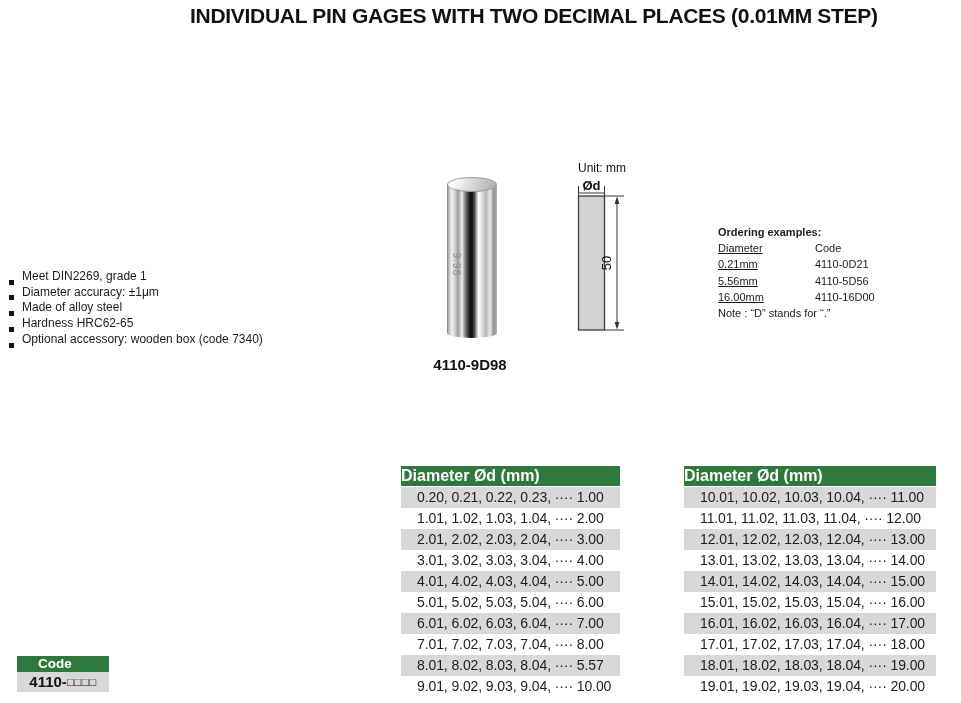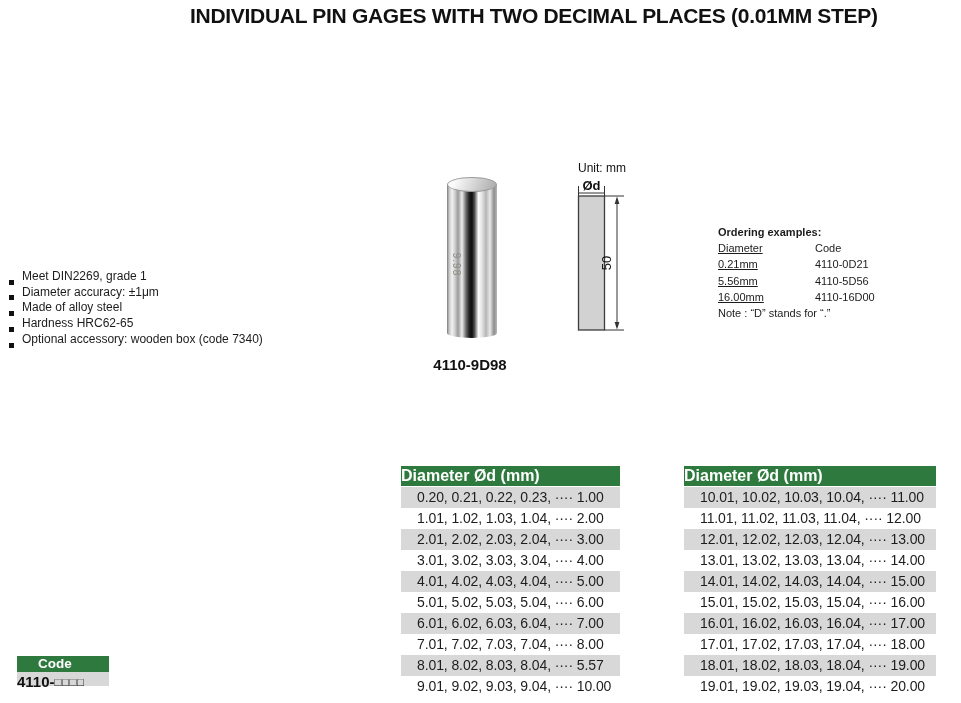--- a/index.html
+++ b/index.html
@@ -60,22 +60,22 @@
   .dtable .trow:nth-child(even) { background:var(--gray); }
   .t-left  { left:401px; width:219px; }
   .t-right { left:684px; width:252px; }
   
   .code-box { position:absolute; left:17px; top:656px; width:92px; }
   .code-hdr {
     height:16px; line-height:15px; background:var(--green); color:#fff;
     font-weight:bold; font-size:13.5px; padding-left:21px;
   }
   .code-val {
-    height:14px; line-height:19px; background:var(--gray);
-    font-weight:bold; font-size:15px; padding-left:0; color:#111;
+    height:20px; line-height:19px; background:var(--gray);
+    font-weight:bold; font-size:15px; padding-left:0; color:#111;text-align:center;
   }
   .code-val .squares { font-size:11.5px; letter-spacing:0.5px; vertical-align:1px; }
 </style>
 </head>
 <body>
 
 <div class="canvas" style="--green:#2e7a3e; --gray:#d8d8d8;">
 
   <div class="page-title">INDIVIDUAL PIN GAGES WITH TWO DECIMAL PLACES (0.01MM STEP)</div>
 

